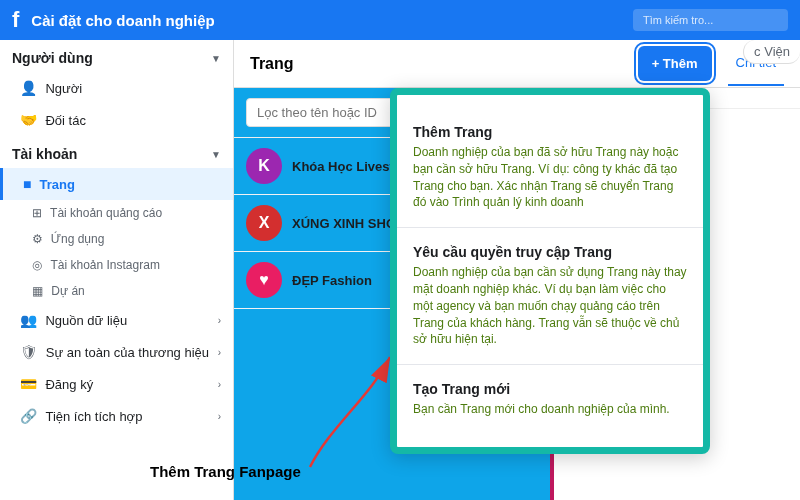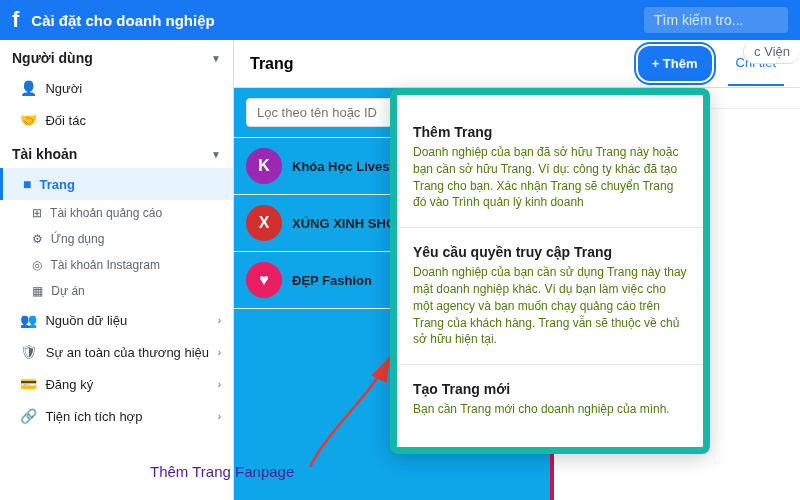--- a/index.html
+++ b/index.html
@@ -9,21 +9,21 @@
     .topbar {
       display: flex; align-items: center;
       background: #1877f2; color: white;
       height: 40px; padding: 0 12px;
       position: relative; z-index: 10;
     }
     .topbar-logo { font-size: 22px; font-weight: bold; margin-right: 12px; color: white; }
     .topbar-title { font-size: 15px; font-weight: 600; flex: 1; }
     .topbar-search {
       background: rgba(255,255,255,0.2); border: none; border-radius: 4px;
-      color: white; padding: 5px 10px; font-size: 14px; width: 144px;
+      color: white; padding: 5px 10px; font-size: 11px; width: 155px;
     }
     .topbar-search::placeholder { color: rgba(255,255,255,0.8); }
 
     .main-layout { display: flex; height: 460px; }
 
     
     .sidebar {
       width: 234px; background: white; border-right: 1px solid #ddd;
       overflow-y: auto; flex-shrink: 0;
     }
@@ -55,21 +55,21 @@
       padding: 0 16px; display: flex; align-items: center;
       height: 48px; gap: 16px;
     }
     .content-header-title { font-size: 16px; font-weight: 700; }
     .content-header-tab {
       padding: 14px 8px; font-size: 13px; cursor: pointer; color: #606770; border-bottom: 2px solid transparent;
     }
     .content-header-tab.active { color: #1877f2; border-bottom: 2px solid #1877f2; }
     .btn-add {
       background: #1877f2; color: white; border: none;
-      border-radius: 12px; padding: 10px 14px; font-size: 13px; font-weight: 600;
+      border-radius: 6px; padding: 10px 14px; font-size: 13px; font-weight: 600;
       cursor: pointer; display: flex; align-items: center; gap: 4px;
       outline: 2px solid #1877f2; outline-offset: 2px;
       margin-left: auto;
     }
 
     
     .pages-panel { background: #0ea5e9; width: 320px; border-right: 4px solid #be185d; display: flex; flex-direction: column; }
     .pages-filter { padding: 10px 12px; border-bottom: 1px solid #eee; }
     .pages-filter input {
       width: 100%; padding: 6px 10px; border: 1px solid #ddd; border-radius: 4px; font-size: 13px;
@@ -228,16 +228,16 @@
 
 <div style="position:absolute; bottom:20px; left:150px; z-index:50; pointer-events:none;">
   <svg width="280" height="130">
     <defs>
       <marker id="arrowhead" markerWidth="10" markerHeight="7" refX="10" refY="3.5" orient="auto">
         <polygon points="0 0, 10 3.5, 0 7" fill="#e53935"></polygon>
       </marker>
     </defs>
     <path d="M 160 120 C 180 80, 220 50, 240 10" stroke="#e53935" stroke-width="2.5" fill="none" marker-end="url(#arrowhead)"></path>
   </svg>
-  <div style="position:absolute; bottom:0; left:0; color:#4c1d95; font-size:15px; font-weight:400;">Thêm Trang Fanpage</div>
+  <div style="position:absolute; bottom:0; left:0; color:#000000; font-size:15px; font-weight:700;">Thêm Trang Fanpage</div>
 </div>
 
 <div style="position:absolute; top:40px; right:0; background:white; padding:4px 10px; font-size:13px; color:#606770; border-left:1px solid #ddd; border-bottom:1px solid #ddd;border-radius:12px;">c Viện</div>
 
 </body></html>

